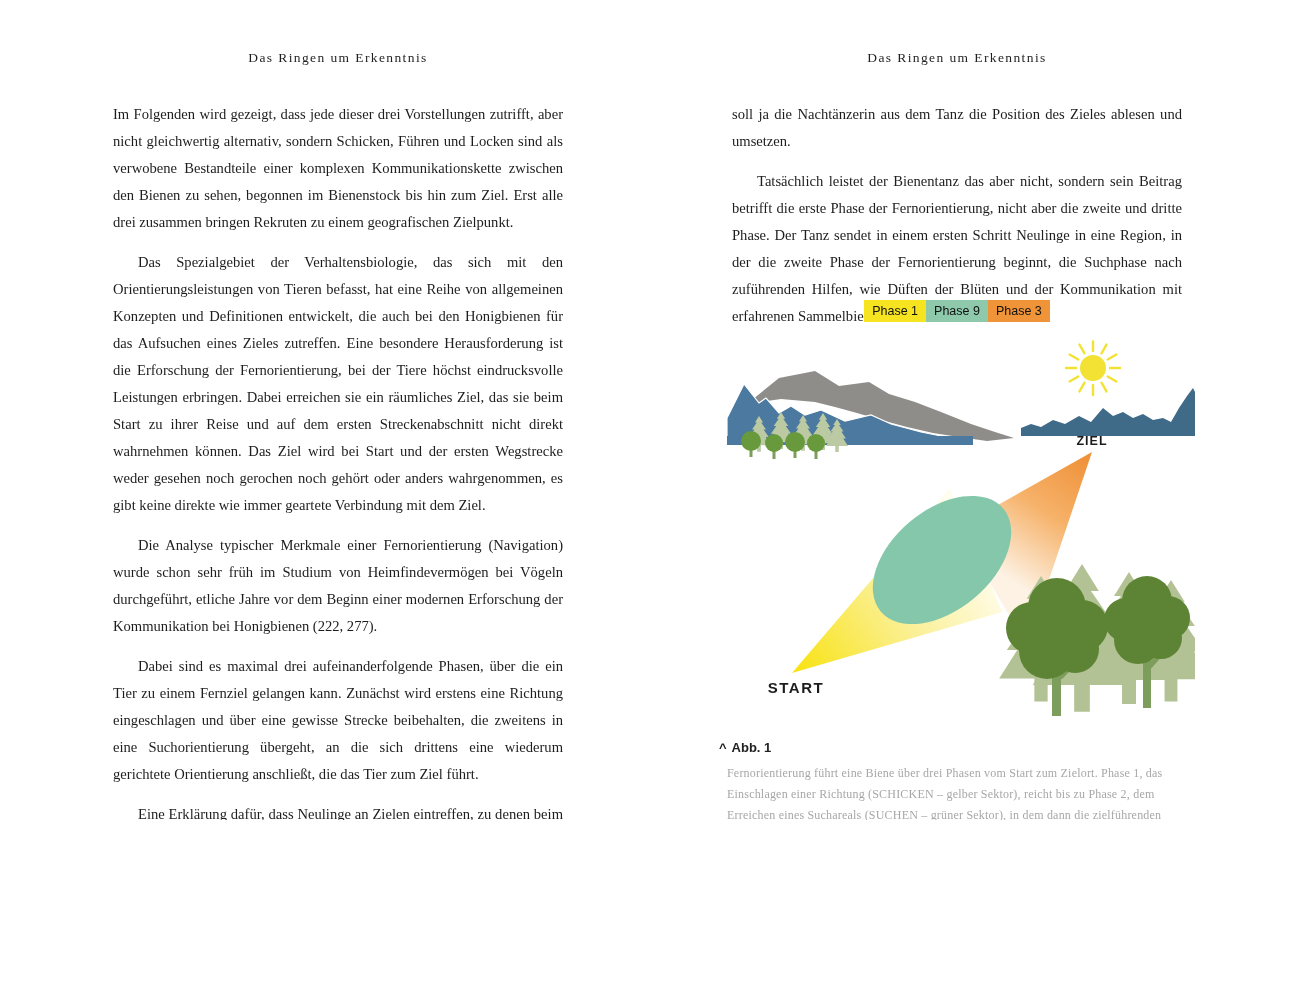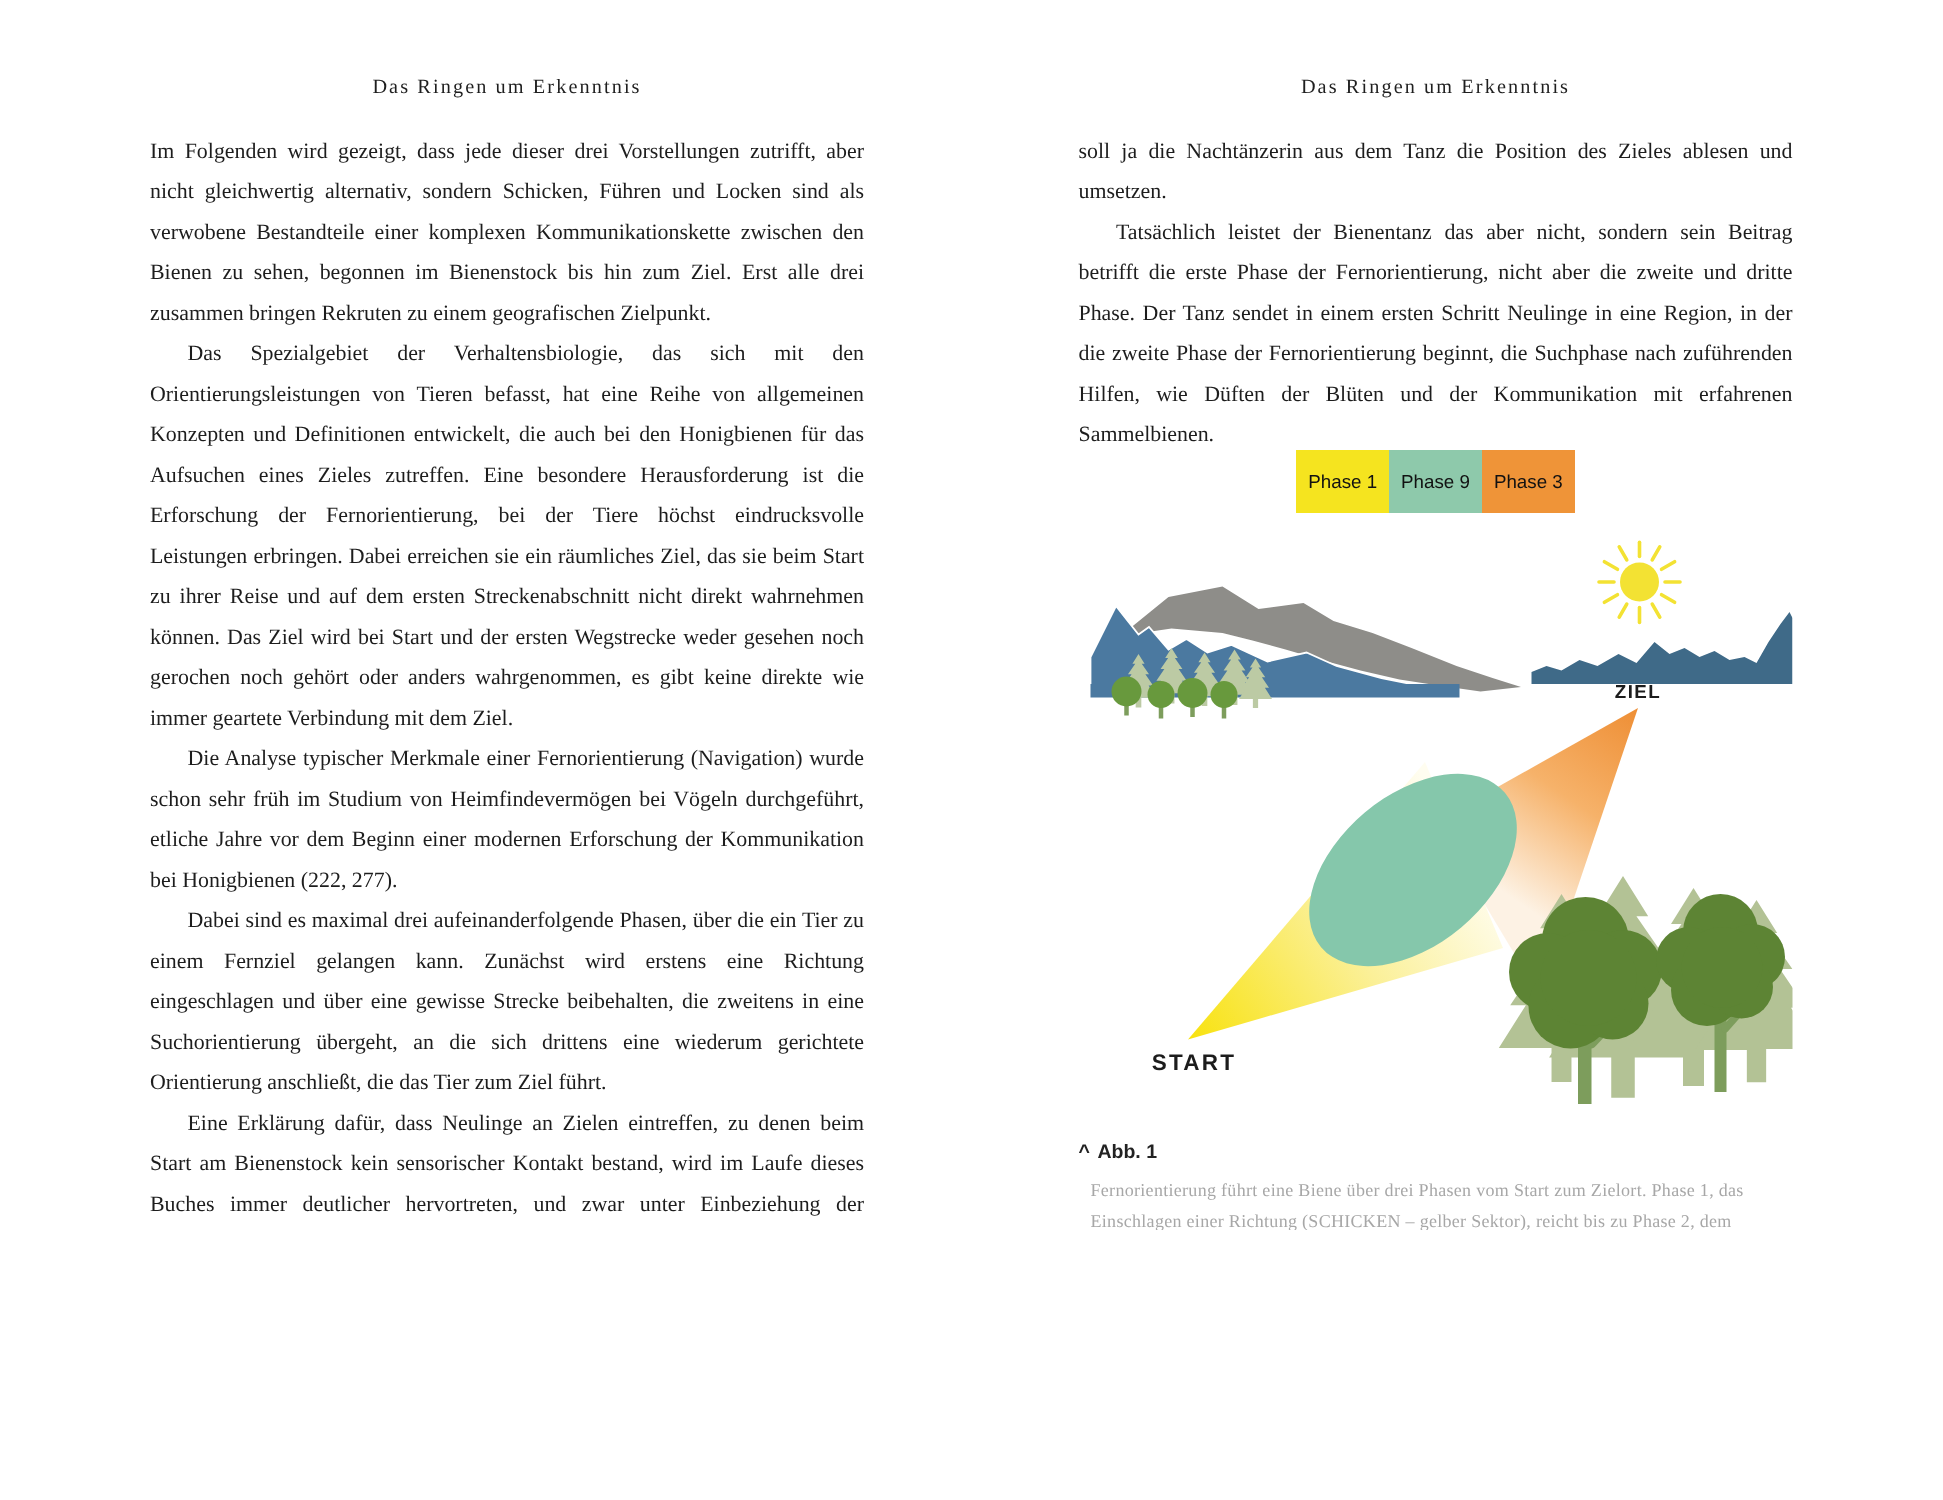--- a/index.html
+++ b/index.html
@@ -25,21 +25,21 @@
   .page-right .running-head{left:72px;}
 
   .body-text{
     position:absolute;top:88px;width:476px;
     font-size:14.6px;line-height:27px;
     text-align:justify;
     color:#1d1d1d;
   }
   .page-left .body-text{left:100px;}
   .page-right .body-text{left:72px;}
-  .body-text p{margin:0;}
+  .body-text p{margin:13px;}
   .body-text p.indent{text-indent:25px;}
 
   .page-number{
     position:absolute;top:908px;width:476px;
     text-align:center;
     font-family:"Liberation Sans", sans-serif;
     font-size:13px;letter-spacing:1px;
     color:var(--page-number-orange,#e2a349);
   }
   .page-left .page-number{left:100px;}
@@ -48,21 +48,21 @@
   
   .figure-block{
     position:absolute;top:300px;left:72px;width:476px;
   }
   .legend{
     display:flex;justify-content:center;
     margin:0 0 18px 0;
     font-family:"Liberation Sans", sans-serif;
     font-size:12.5px;color:#111111;
   }
-  .legend-item{padding:13px 8px;line-height:16px;text-align:center;}
+  .legend-item{padding:3px 8px;line-height:16px;text-align:center;}
 
   .diagram{display:block;margin:0 auto;}
 
   .caption-head{
     margin:10px 0 4px 0;
     font-family:"Liberation Sans", sans-serif;
     font-size:13px;font-weight:bold;color:#222222;
   }
   .caption-head .caret{margin-right:5px;font-weight:bold;}
   .caption-text{

